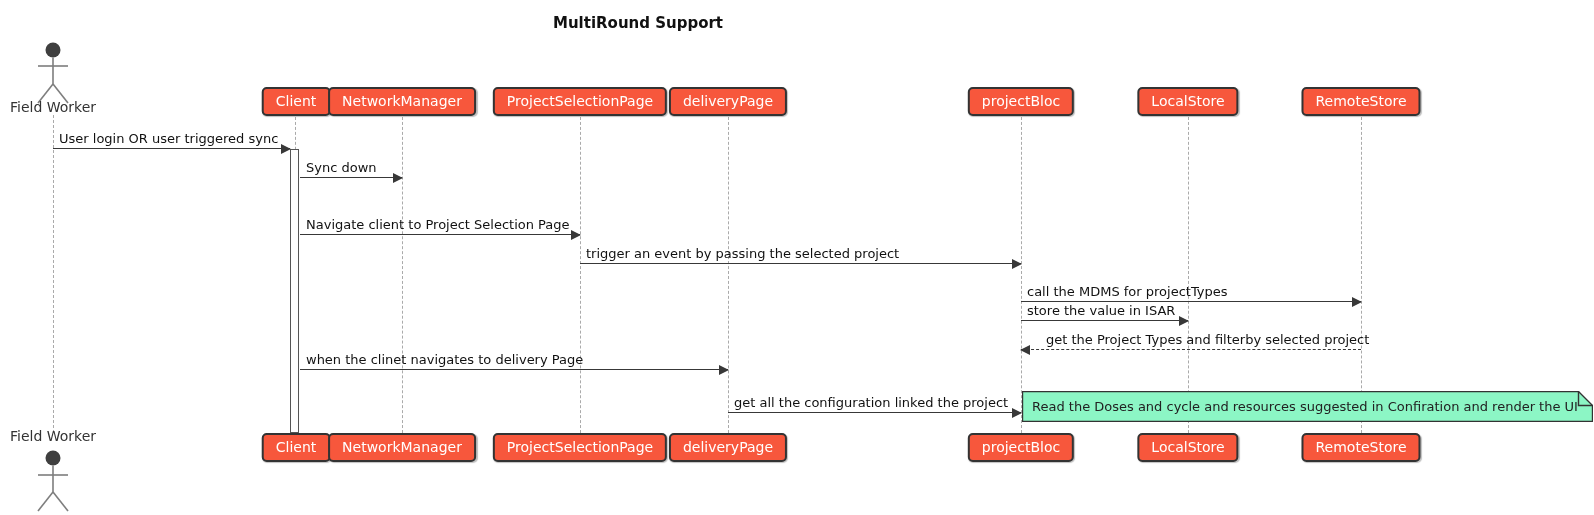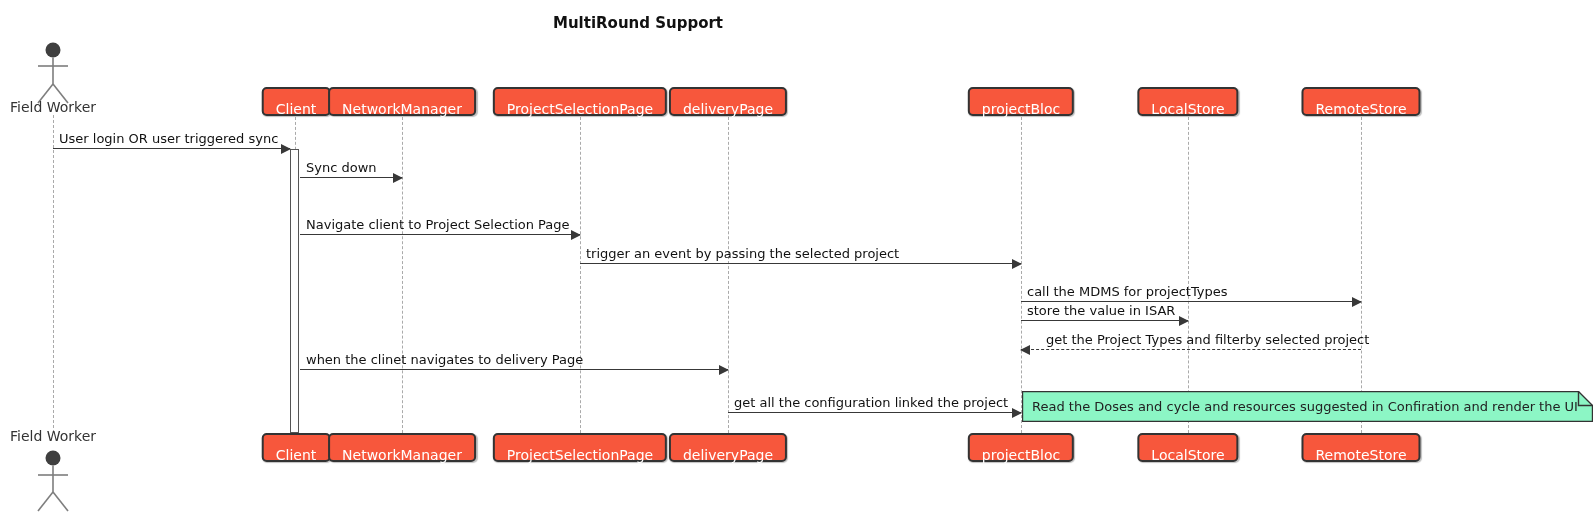--- a/index.html
+++ b/index.html
@@ -32,21 +32,21 @@
     z-index:1;
   }
   .activation{
     position:absolute;width:9px;
     background:#ffffff;border:1px solid #555555;
     z-index:2;
   }
   .pbox{
     position:absolute;transform:translateX(-50%);
     height:29px;line-height:25px;
-    padding:8px 12px;
+    padding:0 12px;
     background:var(--participant-fill);
     border:2px solid var(--participant-border);
     border-radius:5px;
     color:var(--participant-text);
     font-size:14px;white-space:nowrap;
     z-index:5;
     box-shadow:1px 1px 1px rgba(0,0,0,0.25);
   }
   .actor-label{
     position:absolute;transform:translateX(-50%);

